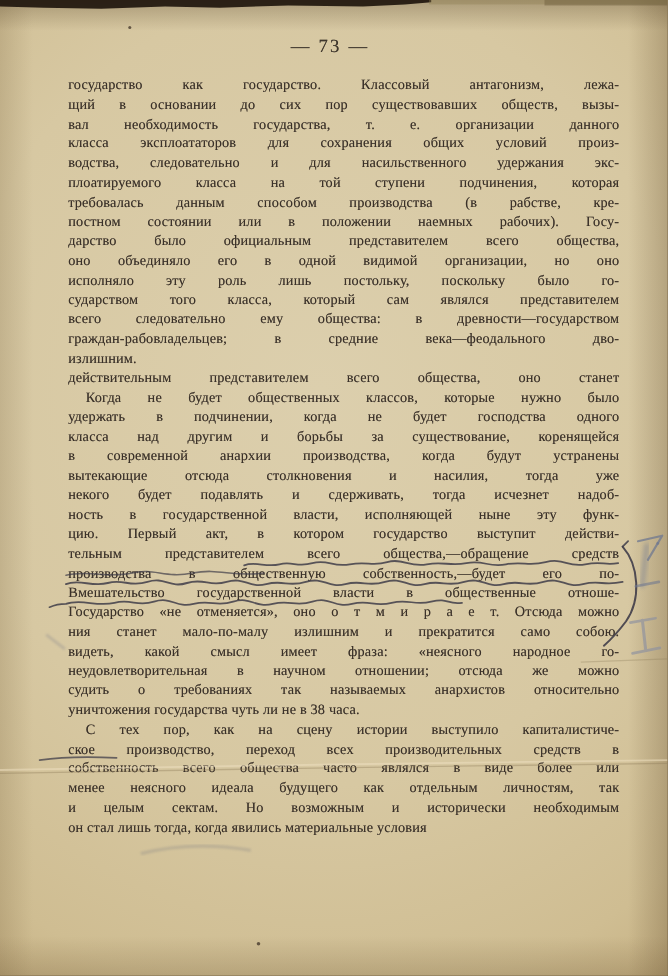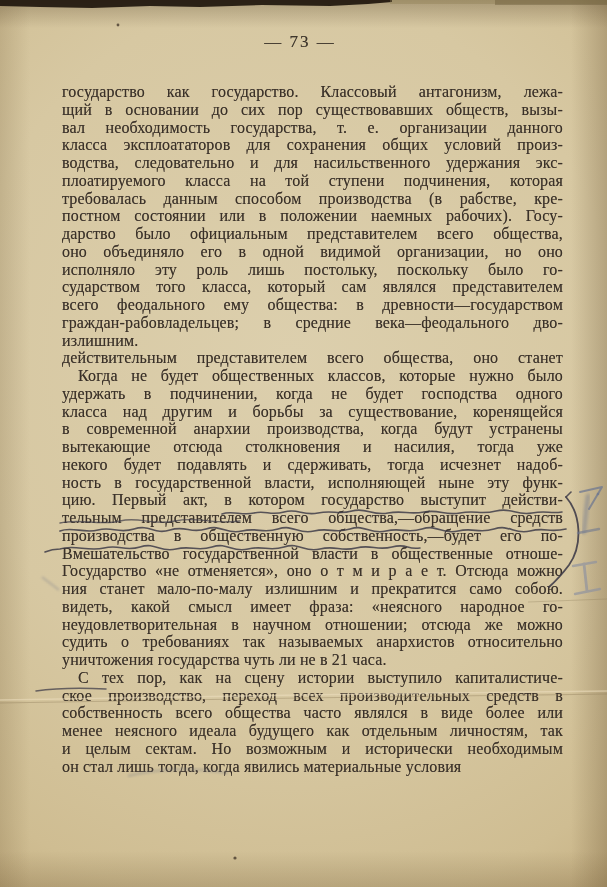--- a/index.html
+++ b/index.html
@@ -12,22 +12,22 @@
       linear-gradient(270deg, rgba(100,78,45,.30), rgba(100,78,45,0) 36px),
       radial-gradient(ellipse 120% 90% at 48% 40%, #dccfad 0%, #d7c8a2 45%, #cfbd92 70%, #c0a97b 88%, #ae9365 100%);
     font-family:Liberation Serif, serif;
   }
   .page-header{
     position:absolute;top:32px;left:40px;width:520px;
     text-align:center;font-size:17px;color:#3e362c;letter-spacing:2px;
     text-shadow:0 0 .5px rgba(62,54,44,.6);
   }
   .text-block{
-    position:absolute;top:83px;left:62px;width:501px;
-    color:#3a3129;font-size:16px;
+    position:absolute;top:68px;left:62px;width:501px;
+    color:#3a3129;font-size:13px;
   }
   .line{
     height:17.75px;line-height:17.75px;
     text-align:justify;text-align-last:justify;
     letter-spacing:.15px;
     text-shadow:0 0 .5px rgba(58,49,41,.55);
   }
   .line.indent{text-indent:16px;}
   .line.para-end{text-align-last:left;}
   .overlay{position:absolute;left:0;top:0;width:607px;height:887px;pointer-events:none;}
@@ -46,41 +46,41 @@
       <div class="line">вал необходимость государства, т. е. организации данного</div>
       <div class="line">класса эксплоататоров для сохранения общих условий произ-</div>
       <div class="line">водства, следовательно и для насильственного удержания экс-</div>
       <div class="line">плоатируемого класса на той ступени подчинения, которая</div>
       <div class="line">требовалась данным способом производства (в рабстве, кре-</div>
       <div class="line">постном состоянии или в положении наемных рабочих). Госу-</div>
       <div class="line">дарство было официальным представителем всего общества,</div>
       <div class="line">оно объединяло его в одной видимой организации, но оно</div>
       <div class="line">исполняло эту роль лишь постольку, поскольку было го-</div>
       <div class="line">сударством того класса, который сам являлся представителем</div>
-      <div class="line">всего феодального ему общества: в древности—государством</div>
+      <div class="line">всего следовательно ему общества: в древности—государством</div>
       <div class="line">граждан-рабовладельцев; в средние века—феодального дво-</div>
       <div class="line para-end">излишним.</div>
       <div class="line">действительным представителем всего общества, оно станет</div>
       <div class="line indent">Когда не будет общественных классов, которые нужно было</div>
       <div class="line">удержать в подчинении, когда не будет господства одного</div>
       <div class="line">класса над другим и борьбы за существование, коренящейся</div>
       <div class="line">в современной анархии производства, когда будут устранены</div>
       <div class="line">вытекающие отсюда столкновения и насилия, тогда уже</div>
       <div class="line">некого будет подавлять и сдерживать, тогда исчезнет надоб-</div>
       <div class="line">ность в государственной власти, исполняющей ныне эту функ-</div>
       <div class="line">цию. Первый акт, в котором государство выступит действи-</div>
       <div class="line">тельным представителем всего общества,—обращение средств</div>
       <div class="line">производства в общественную собственность,—будет его по-</div>
       <div class="line">Вмешательство государственной власти в общественные отноше-</div>
       <div class="line">Государство «не отменяется», оно о т м и р а е т. Отсюда можно</div>
       <div class="line">ния станет мало-по-малу излишним и прекратится само собою.</div>
       <div class="line">видеть, какой смысл имеет фраза: «неясного народное го-</div>
       <div class="line">неудовлетворительная в научном отношении; отсюда же можно</div>
       <div class="line">судить о требованиях так называемых анархистов относительно</div>
-      <div class="line para-end">уничтожения государства чуть ли не в 21 часа.</div>
+      <div class="line para-end">уничтожения государства чуть ли не в 38 часа.</div>
       <div class="line indent">С тех пор, как на сцену истории выступило капиталистиче-</div>
       <div class="line">ское производство, переход всех производительных средств в</div>
       <div class="line">собственность всего общества часто являлся в виде более или</div>
       <div class="line">менее неясного идеала будущего как отдельным личностям, так</div>
       <div class="line">и целым сектам. Но возможным и исторически необходимым</div>
       <div class="line para-end">он стал лишь тогда, когда явились материальные условия</div>
     </div>
 
   <svg class="overlay" viewBox="0 0 607 887" xmlns="http://www.w3.org/2000/svg">
     <defs>

